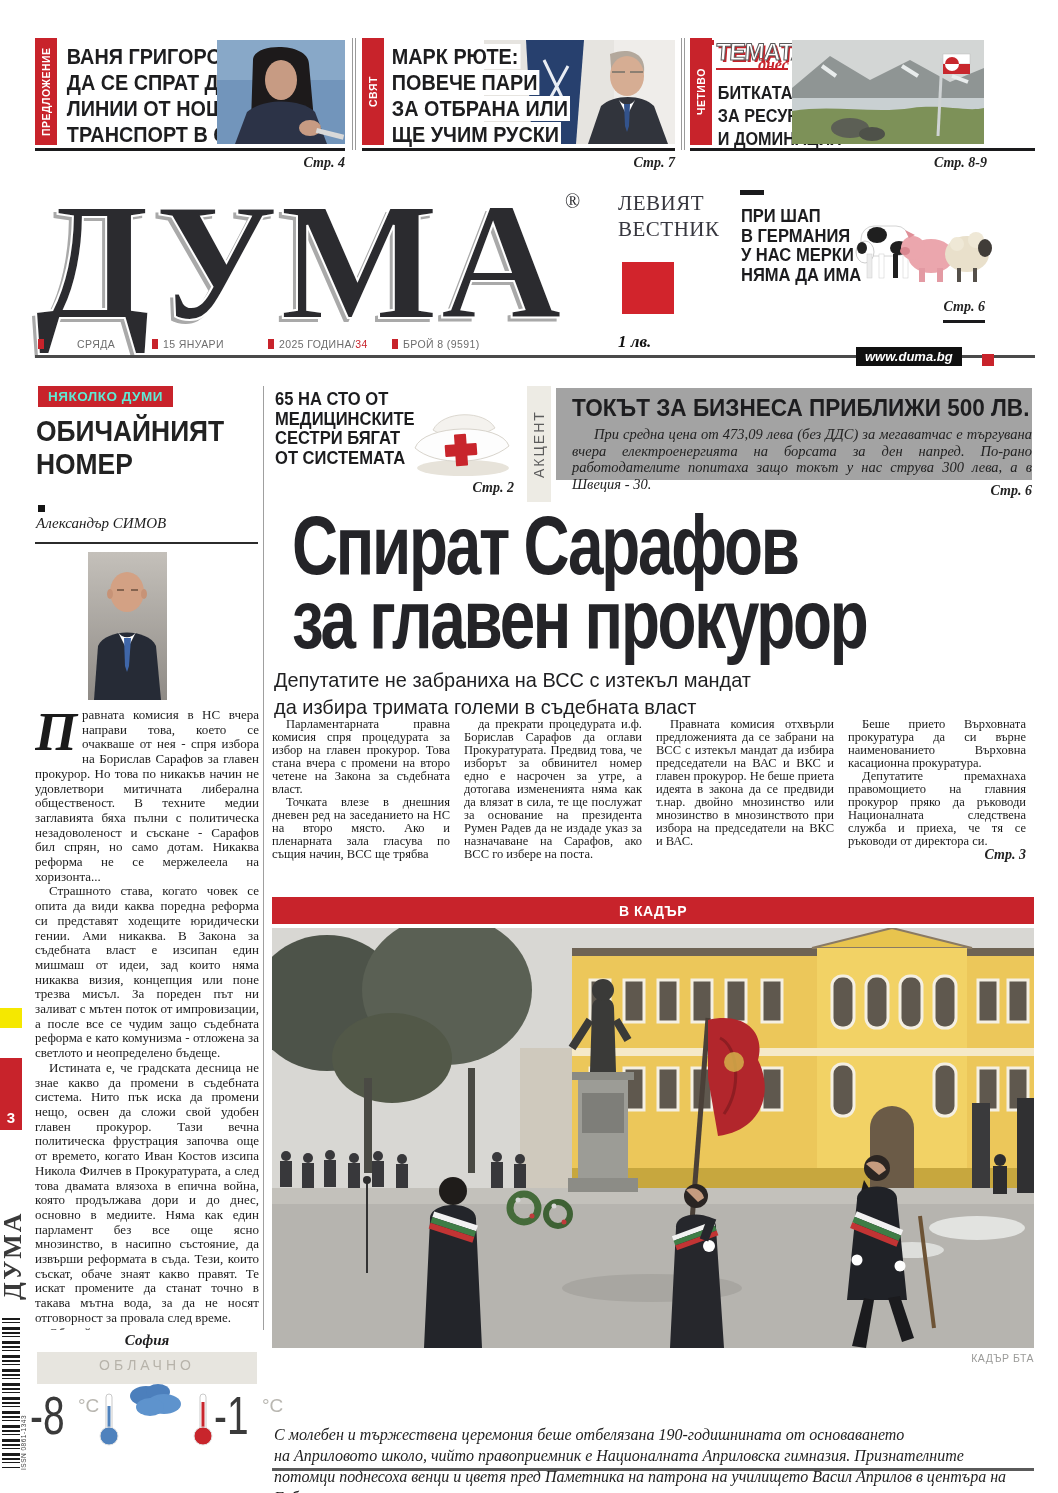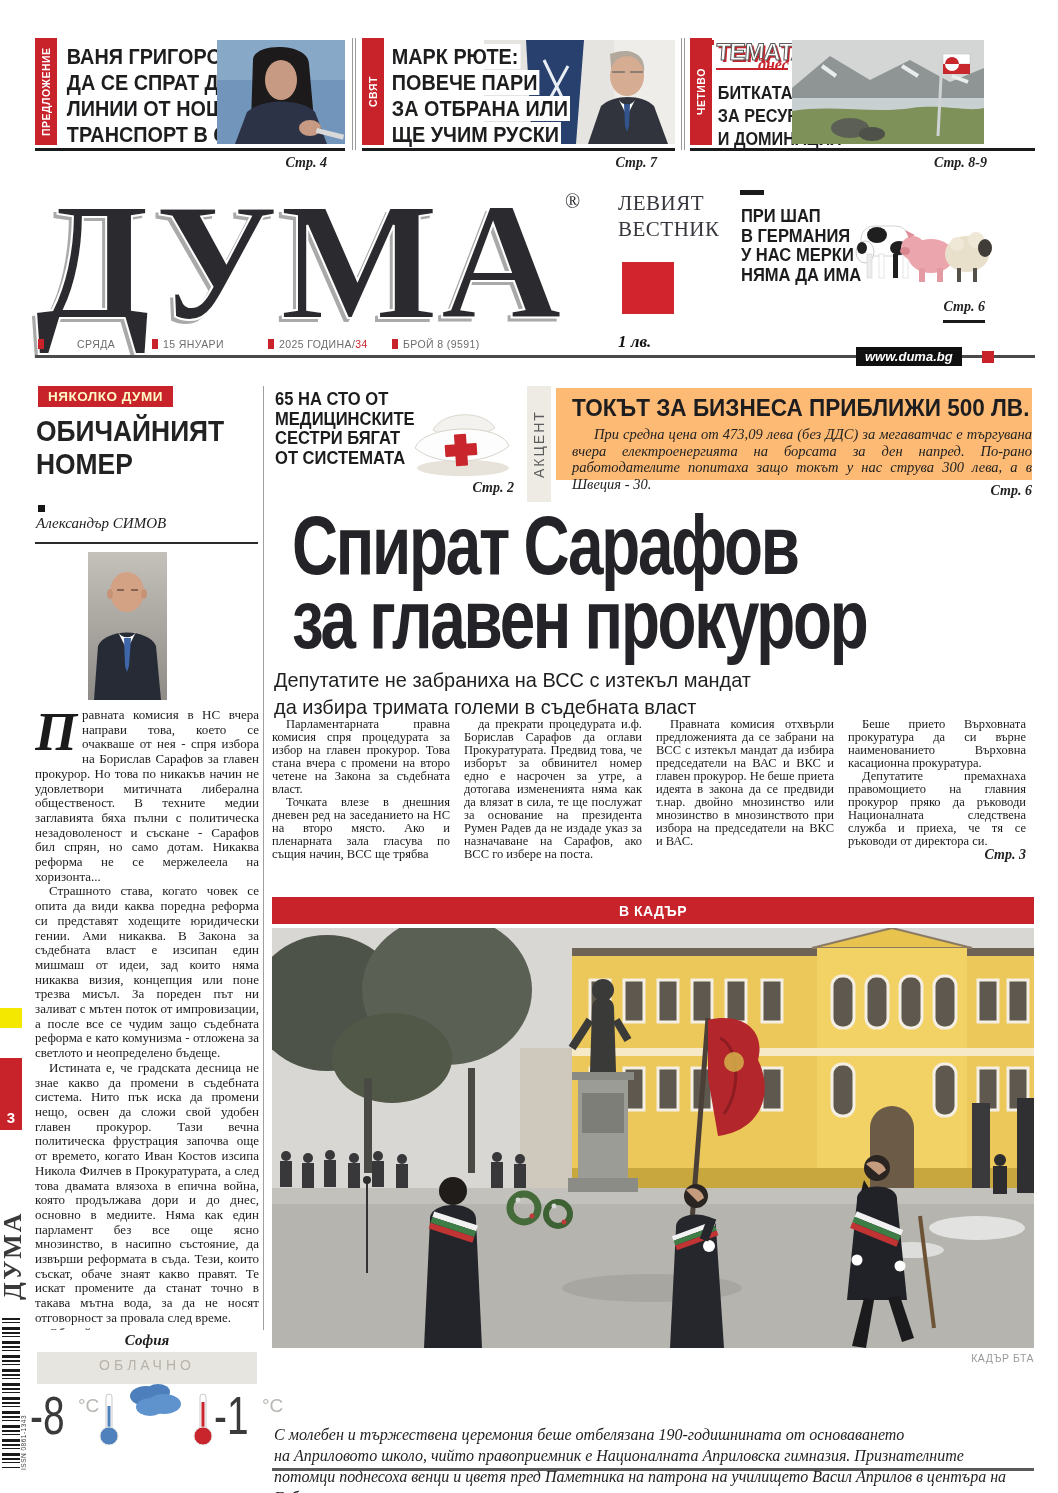--- a/index.html
+++ b/index.html
@@ -19,21 +19,21 @@
     writing-mode:vertical-rl; transform:rotate(180deg);
     display:flex; align-items:center; justify-content:center;
   }
   .t-headline { position:absolute; font-weight:bold; font-size:22px; line-height:26px; color:#1d1d1f; }
   .t-headline .ln { display:block; transform:scaleX(.9); transform-origin:0 50%; white-space:nowrap; }
   .t-headline .ln span { background:#fff; padding:0 2px; }
   .t-rule { position:absolute; left:0; right:0; top:110px; height:3px; background:#1a1a1c; }
   .pageref {
     font-family:"Liberation Serif", serif; font-style:italic; font-weight:bold;
     font-size:14px; color:#222; }
-  .t-pageref { position:absolute; top:117px; right:18px;padding-left:42px; }
+  .t-pageref { position:absolute; top:117px; right:0;padding-left:42px; }
   .vdiv { width:1px; background:#9a9a9a; top:38px; height:112px; }
 
   .temata-logo { position:absolute; left:26px; top:0; }
   .temata-main {
     font-weight:800; font-size:24px; letter-spacing:-1px; color:#fff;
     -webkit-text-stroke:1px #5a5a5a; text-shadow:2px 2px 0 #c8232b;
     transform:skewX(-4deg); display:inline-block;
   }
   .temata-script {
     font-family:"Liberation Serif", serif; font-style:italic; font-weight:bold;
@@ -53,40 +53,40 @@
   .m-teaser-line span { background:#fff; padding:0 1px; }
 
   
   .dl-item { font-size:10.5px; letter-spacing:.4px; color:#6d6d6d; display:flex; align-items:center; gap:5px; }
   .dl-sq { width:6px; height:10px; background:#c8232b; display:inline-block; }
   .dl-red { color:#c8232b; }
   .price { font-family:"Liberation Serif", serif; font-style:italic; font-weight:bold; font-size:17px; color:#111; }
   .site-tag { background:#101010; color:#fff; font-weight:bold; font-style:italic; font-size:13px; padding:2px 9px; }
 
   
-  .red-label { display:inline-block; background:#c8232b; color:#fef9c3; font-weight:bold; font-size:13.5px; letter-spacing:.5px; padding:3px 10px; }
+  .red-label { display:inline-block; background:#c8232b; color:#5eead4; font-weight:bold; font-size:13.5px; letter-spacing:.5px; padding:3px 10px; }
   .op-title { font-weight:bold; font-size:30px; line-height:33px; color:#222; }
   .op-title .ln { display:block; transform:scaleX(.88); transform-origin:0 50%; white-space:nowrap; }
   .op-author { font-family:"Liberation Serif", serif; font-style:italic; font-size:15px; color:#1c1c1c; }
   .op-body { font-family:"Liberation Serif", serif; font-size:13px; line-height:14.7px; text-align:justify; color:#1b1b1b; }
   .op-body p { text-indent:14px; }
   .op-body p.first { text-indent:0; }
   .dropcap {
     float:left; font-family:"Liberation Serif", serif; font-style:italic; font-weight:bold;
     font-size:54px; line-height:44px; padding:2px 5px 0 0; color:#1b1b1b;
   }
 
   
   .n-line { display:block; font-weight:bold; font-size:18px; line-height:19.5px; transform:scaleX(.92); transform-origin:0 50%; white-space:nowrap; }
   .accent-strip {
     background:#edebe4; color:#5c5c5c; font-size:14px; letter-spacing:2px;
     writing-mode:vertical-rl; transform:rotate(180deg);
     display:flex; align-items:center; justify-content:center;
   }
-  .accent-box { background:#fdba74; padding:7px 0 8px 16px; }
+  .accent-box { background:#a3a3a3; padding:7px 0 8px 16px; }
   .accent-hl { font-weight:bold; font-size:24px; line-height:26px; color:#1d1d1f; transform:scaleX(.94); transform-origin:0 50%; white-space:nowrap; }
   .accent-body { font-family:"Liberation Serif", serif; font-style:italic; font-size:14.5px; line-height:16.5px; text-align:justify; color:#222; margin-top:5px; text-indent:22px; }
 
   
   .lead-hl { font-weight:bold; font-size:84px; line-height:74px; letter-spacing:-3px; color:#242428;margin-left:20px; }
   .lead-hl .ln { display:block; transform:scaleX(.76); transform-origin:0 50%; white-space:nowrap; }
   .subhead { font-size:21px; line-height:27px; color:#1f1f21; }
   .subhead .ln { display:block; transform:scaleX(.95); transform-origin:0 50%; white-space:nowrap; }
   .col { position:absolute; width:178px; font-family:"Liberation Serif", serif; font-size:12.5px; line-height:13px; text-align:justify; color:#1b1b1b; }
   .col p { text-indent:14px; }
@@ -253,21 +253,21 @@
   <div class="abs dl-item" style="left:268px; top:338px;">
     <span class="dl-sq"></span>
     <span><span>2025 ГОДИНА/</span><span class="dl-red">34</span></span>
   </div>
   <div class="abs dl-item" style="left:392px; top:338px;">
     <span class="dl-sq"></span>
     <span>БРОЙ 8 (9591)</span>
   </div>
   <div class="abs price" style="left:618px; top:332px;">1 лв.</div>
   <div class="abs" style="left:35px; top:355px; width:1000px; height:3px; background:#4a4a4a;"></div>
-  <div class="abs" style="left:856px; top:347px; display:flex; align-items:center; gap:20px;">
+  <div class="abs" style="left:856px; top:347px; display:flex; align-items:flex-end; gap:20px;">
     <span class="site-tag">www.duma.bg</span>
     <span style="width:12px; height:12px; background:#c8232b; display:inline-block;"></span>
   </div>
 
   <div class="abs red-label" style="left:38px; top:386px;">НЯКОЛКО ДУМИ</div>
   <div class="abs op-title" style="left:36px; top:414px;">
     <span class="ln">ОБИЧАЙНИЯТ</span>
     <span class="ln">НОМЕР</span>
   </div>
   <div class="abs" style="left:38px; top:505px; width:7px; height:7px; background:#151515;"></div>

